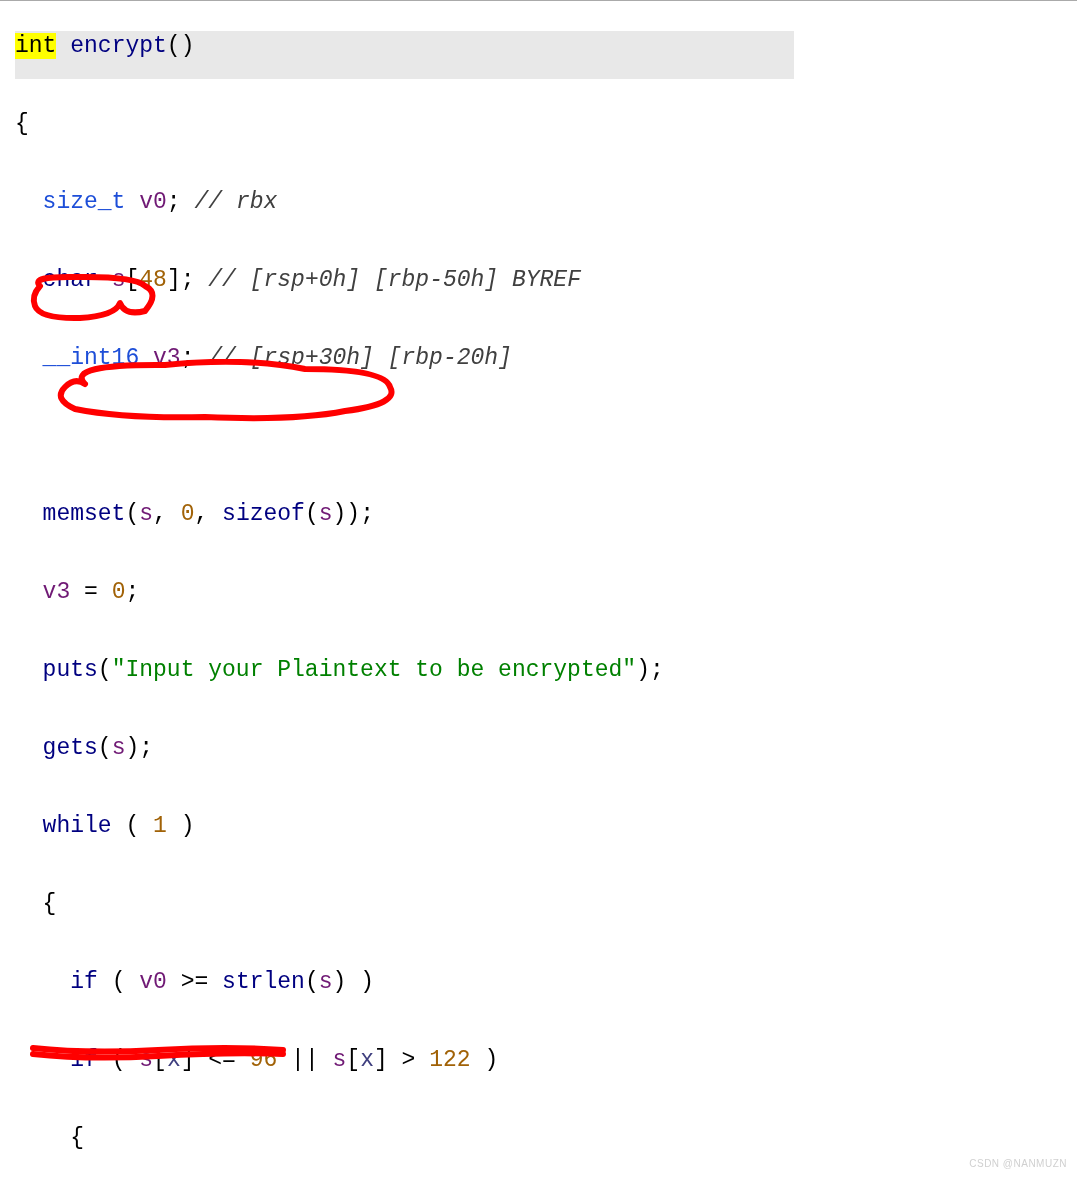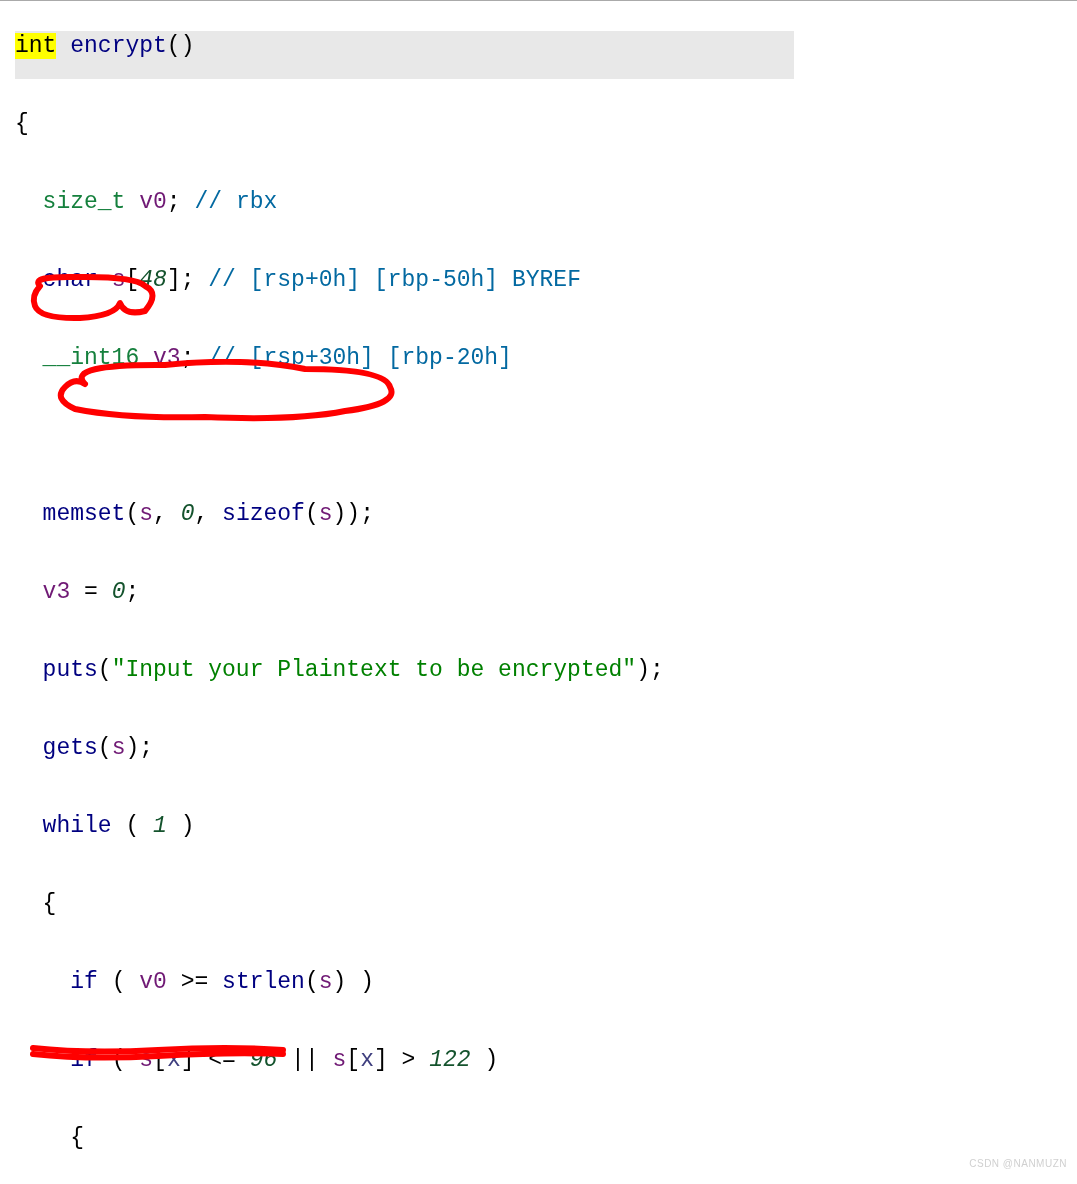--- a/index.html
+++ b/index.html
@@ -13,24 +13,24 @@
     white-space:pre;
     background:#fff;
     border-top:1px solid #aaa;
     overflow:hidden;
   }
   .code{position:absolute;left:15px;top:0;}
   .line{height:48px;}
   .l1{background:#e8e8e8;padding-right:600px;}
   .hl{background:#ffff00;color:#000;}
   .kw{color:#000080;font-weight:normal;}
-  .ty{color:#15803d;}
+  .ty{color:#1d4ed8;}
   .fn{color:#000080;}
-  .nm{color:#14532d;font-style:italic;}
-  .cm{color:#0369a1;}
+  .nm{color:#a16207;}
+  .cm{color:#404040;font-style:italic;}
   .str{color:#008000;}
   .id{color:#701a75;}
   .gl{color:#3f3f7f;}
   .watermark{
     position:absolute;
     right:10px;bottom:6px;
     font-family:Arial,sans-serif;
     font-size:10px;color:#d0d0d0;
     letter-spacing:0.5px;
   }

